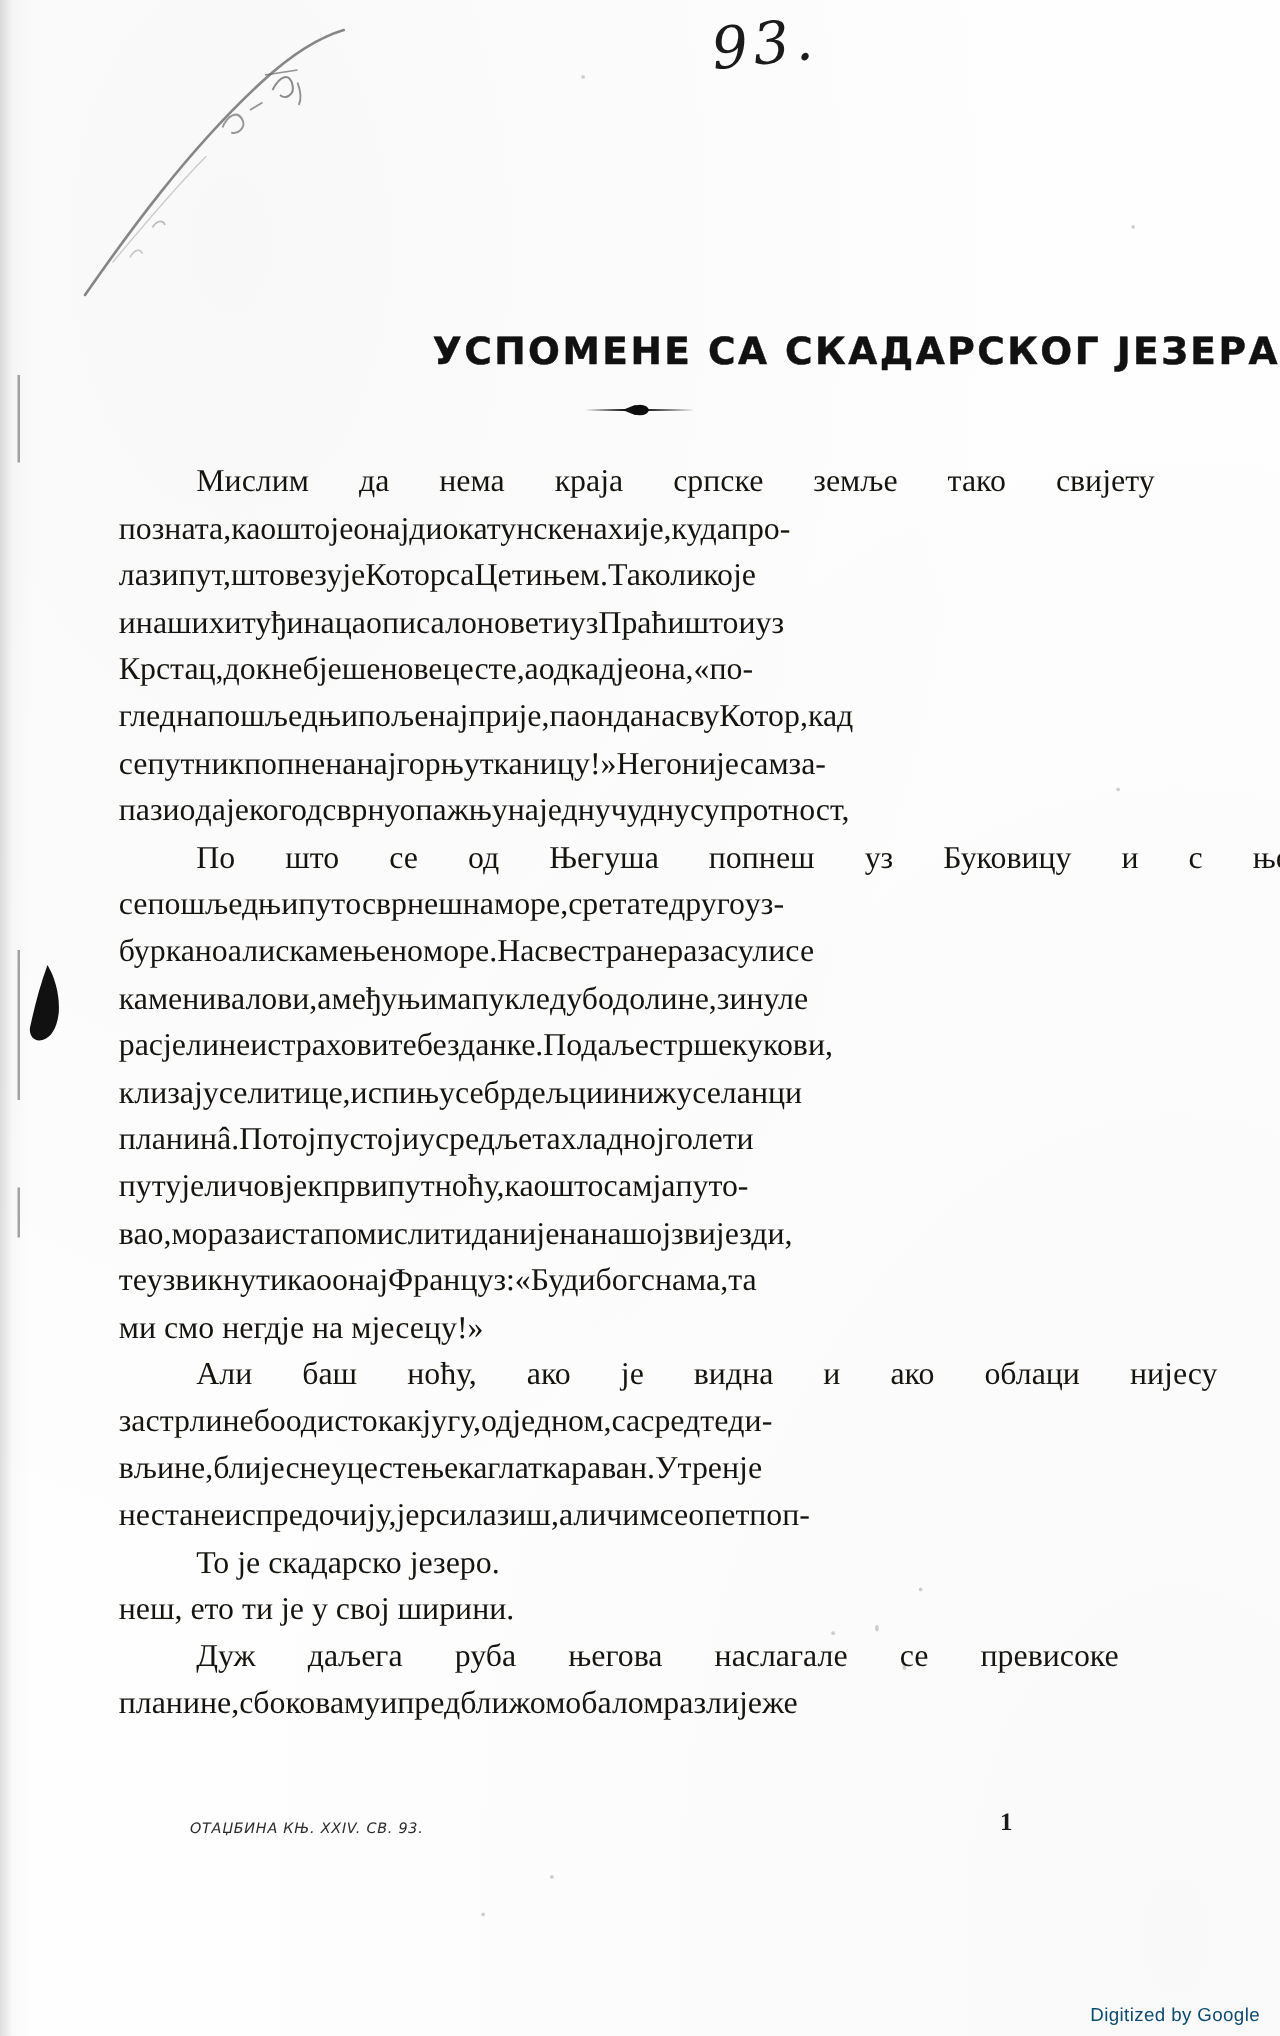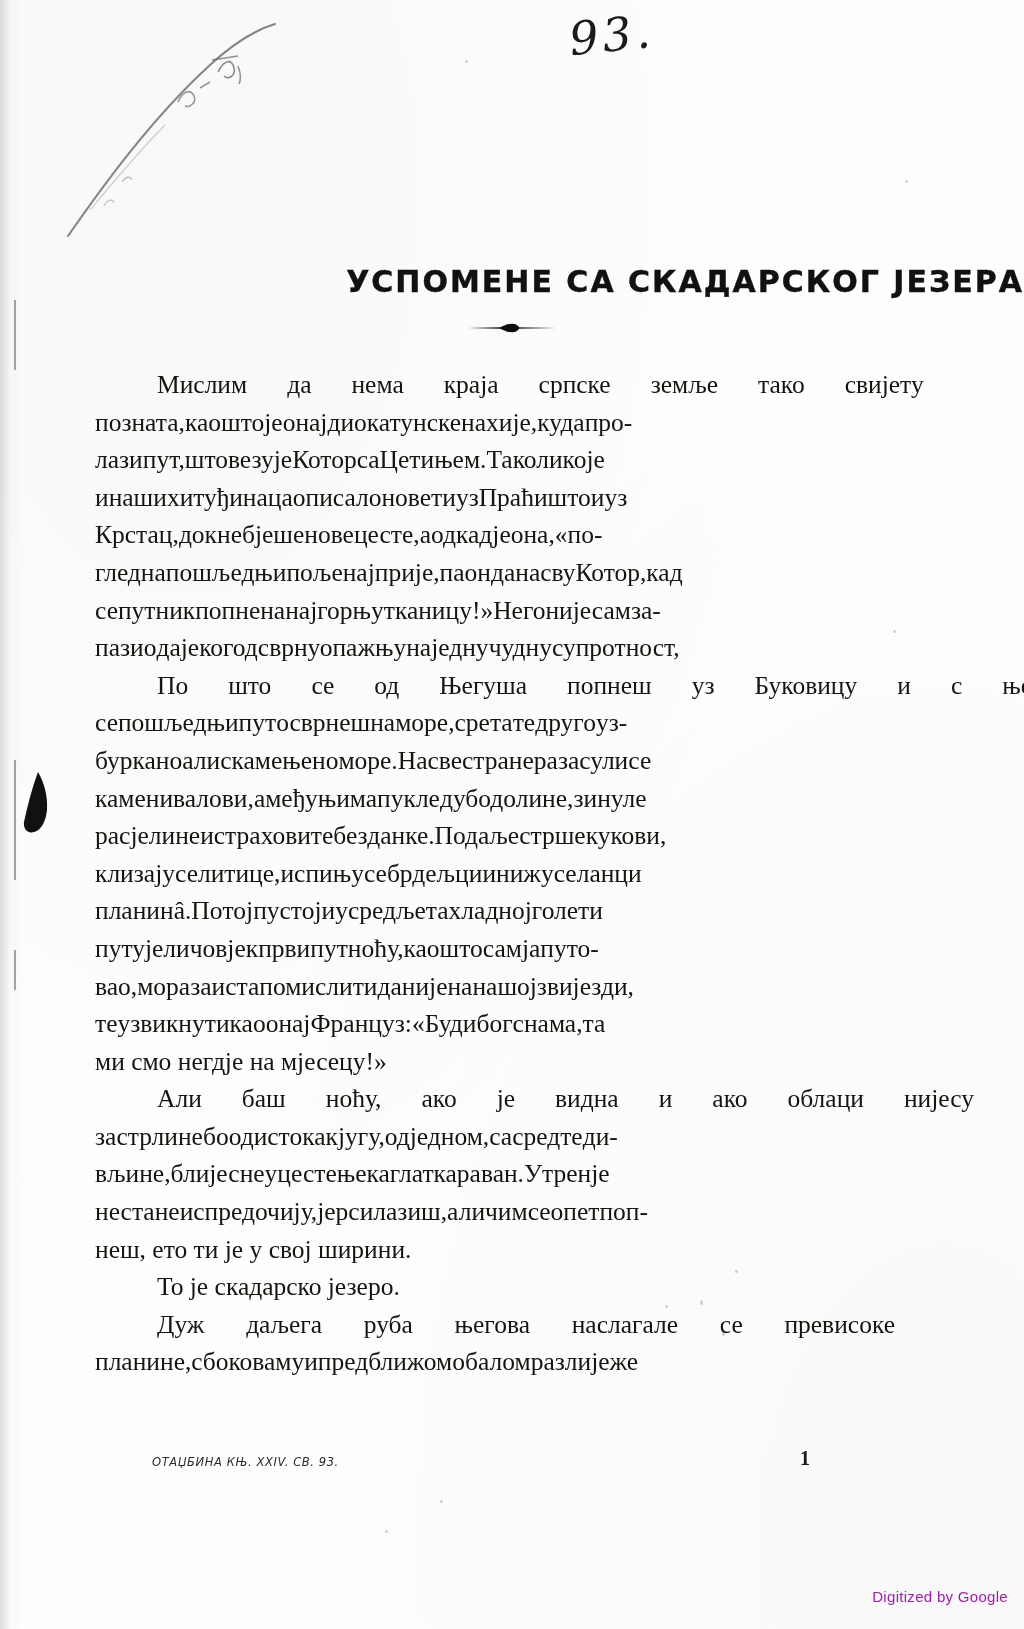--- a/index.html
+++ b/index.html
@@ -92,23 +92,23 @@
     text-transform:uppercase;
     font-style:italic;
   }
   .footer-page{
     position:absolute;left:800px;top:1447px;
     font-size:20px;font-weight:700;color:#1a1a1a;
   }
 
   
   .watermark{
-    position:absolute;right:16px;bottom:24px;
+    position:absolute;right:16px;bottom:8px;
     font-family:"Liberation Sans","DejaVu Sans",sans-serif;
-    font-size:15px;color:#a21caf;letter-spacing:0.3px;margin-left:44px;
+    font-size:15px;color:#0c4a6e;letter-spacing:0.3px;margin-left:44px;
   }
   .speck{position:absolute;background:rgba(0,0,0,0.18);border-radius:50%;}
 </style>
 </head>
 <body>
 
 <div class="page">
 
   <div class="paper-tint"></div>
   <div class="scan-edge"></div>
@@ -398,22 +398,22 @@
         <span class="w">испред</span>
         <span class="w">очију,</span>
         <span class="w">јер</span>
         <span class="w">силазиш,</span>
         <span class="w">али</span>
         <span class="w">чим</span>
         <span class="w">се</span>
         <span class="w">опет</span>
         <span class="w">поп-</span>
       </div>
+      <div class="ln left indent">То је скадарско језеро.</div>
       <div class="ln left">неш, ето ти је у свој ширини.</div>
-      <div class="ln left indent">То је скадарско језеро.</div>
       <div class="ln just indent">
         <span class="w">Дуж</span>
         <span class="w">даљега</span>
         <span class="w">руба</span>
         <span class="w">његова</span>
         <span class="w">наслагале</span>
         <span class="w">се</span>
         <span class="w">превисоке</span>
       </div>
       <div class="ln just">

